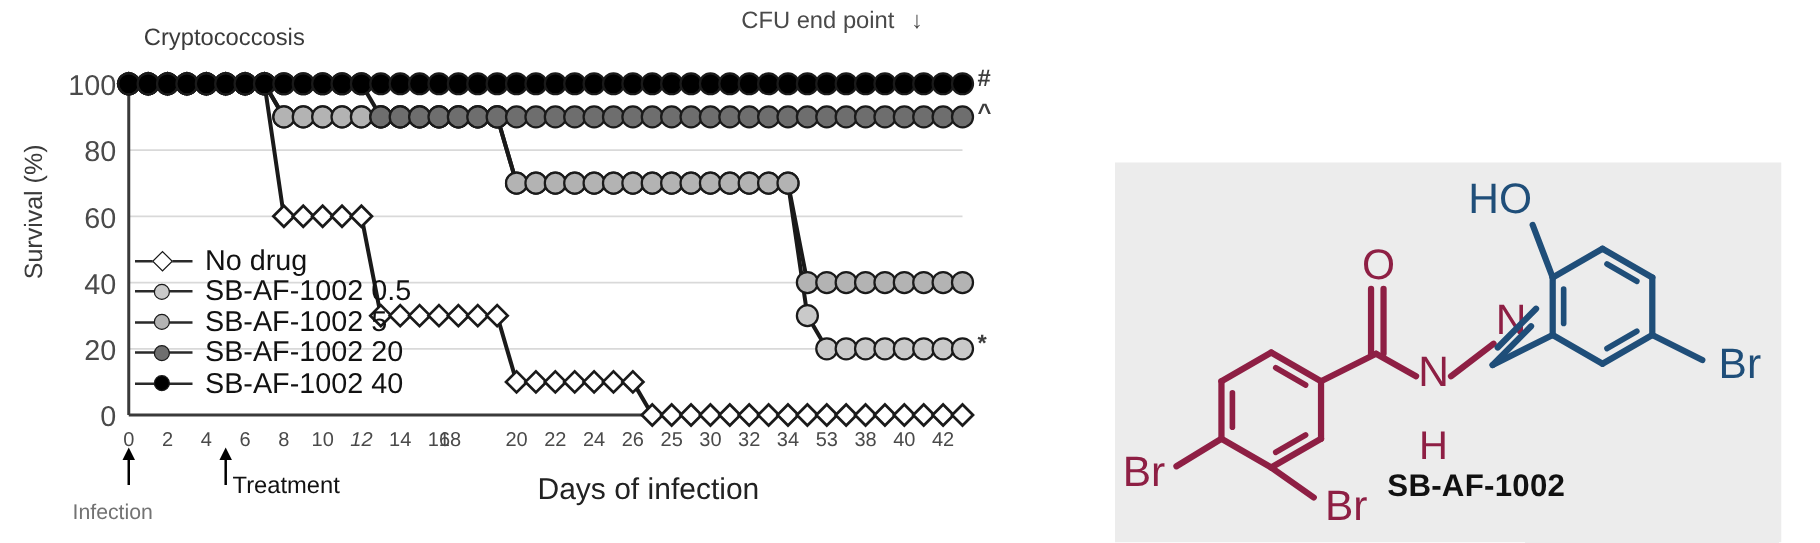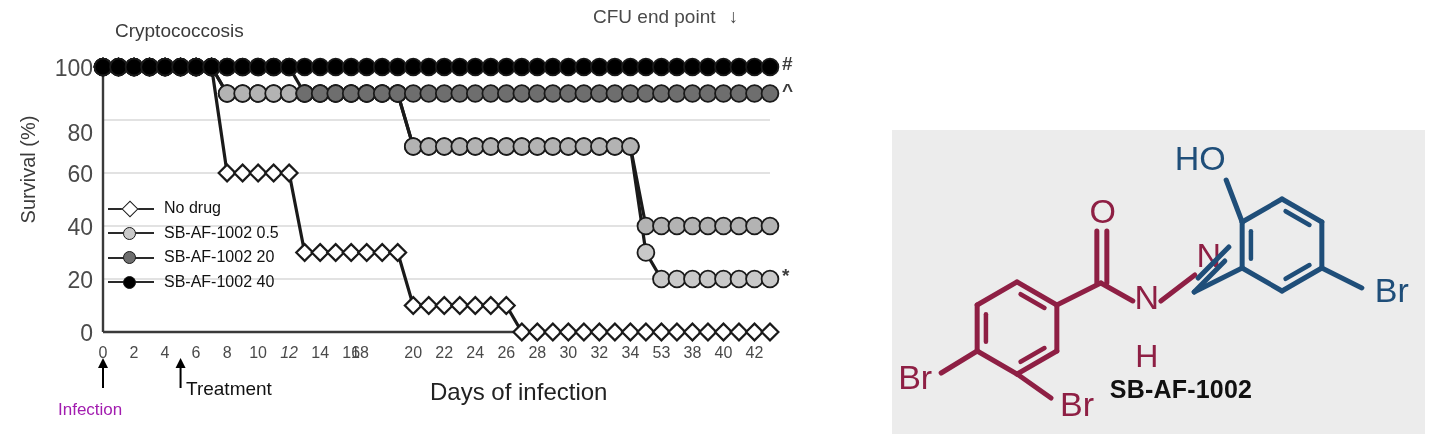--- a/index.html
+++ b/index.html
@@ -11,37 +11,37 @@
   #plot-svg{position:absolute;left:0;top:0;}
 
   .fig-title{position:absolute;font-size:19px;color:#3b3b3b;white-space:nowrap;}
   #chart-title{left:115px;top:20px;}
   #cfu-note{left:593px;top:6px;color:#4a4a4a;}
 
   #y-axis-title{position:absolute;left:-62px;top:158px;width:180px;text-align:center;
       transform:rotate(-90deg);font-size:20px;color:#3b3b3b;}
 
   #x-axis-title{position:absolute;left:430px;top:378px;font-size:24px;color:#222;white-space:nowrap;}
-  #lbl-infection{position:absolute;left:58px;top:400px;font-size:17px;color:#a21caf;white-space:nowrap;}
+  #lbl-infection{position:absolute;left:58px;top:400px;font-size:17px;color:#737373;white-space:nowrap;}
   #lbl-treatment{position:absolute;left:186px;top:378px;font-size:19px;color:#111;white-space:nowrap;}
 
   .ytick{position:absolute;font-size:23px;color:#4a4a4a;text-align:right;width:44px;}
   .xtick{position:absolute;font-size:16px;color:#4a4a4a;text-align:center;width:24px;}
 
   .endmark{position:absolute;font-size:19px;color:#3d3d3d;font-weight:600;}
 
   
   #legend{position:absolute;left:108px;top:196px;}
   .legend-row{display:flex;align-items:center;height:24.5px;}
   .legend-key{width:46px;height:20px;position:relative;flex:none;}
   .legend-key i{position:absolute;left:0;top:9.5px;width:46px;height:2px;background:#2a2a2a;display:block;}
   .legend-key b{position:absolute;left:15px;top:4px;width:13px;height:13px;
        border:1.6px solid #1a1a1a;box-sizing:border-box;border-radius:50%;}
   .legend-key b.dia{border-radius:0;transform:rotate(45deg);left:15.5px;top:4.5px;width:12px;height:12px;}
-  .legend-label{font-size:16px;color:#121212;margin-left:10px;white-space:nowrap;}
+  .legend-label{font-size:23px;color:#121212;margin-left:10px;white-space:nowrap;}
 
   
   #mol-panel{position:absolute;left:892px;top:130px;width:533px;height:304px;background:#ececec;}
   #mol-svg{position:absolute;left:0;top:-70px;}
   #mol-name{position:absolute;left:0;top:245px;width:578px;text-align:center;
       font-size:25px;font-weight:bold;color:#111;letter-spacing:.2px;}
 </style>
 </head>
 <body>
 
@@ -320,53 +320,60 @@
     <div class="legend-row">
       <span class="legend-key">
           <i></i>
           <b style="background:#c9c9c9"></b>
         </span>
       <span class="legend-label">SB-AF-1002 0.5</span>
     </div>
     <div class="legend-row">
       <span class="legend-key">
           <i></i>
+          <b style="background:#b3b3b3"></b>
+        </span>
+      <span class="legend-label">SB-AF-1002 5</span>
+    </div>
+    <div class="legend-row">
+      <span class="legend-key">
+          <i></i>
           <b style="background:#6e6e6e"></b>
         </span>
       <span class="legend-label">SB-AF-1002 20</span>
     </div>
     <div class="legend-row">
       <span class="legend-key">
           <i></i>
           <b style="background:#000"></b>
         </span>
       <span class="legend-label">SB-AF-1002 40</span>
     </div>
   </div>
 <div class="ytick" style="left: 49px; top: 320px;">0</div>
     <div class="ytick" style="left: 49px; top: 267px;">20</div>
     <div class="ytick" style="left: 49px; top: 214px;">40</div>
     <div class="ytick" style="left: 49px; top: 161px;">60</div>
-    <div class="ytick" style="left: 49px; top: 108px; margin-top: 12px;">80</div>
+    <div class="ytick" style="left: 49px; top: 108px;">80</div>
     <div class="ytick" style="left: 49px; top: 55px;">100</div>
     <div class="xtick" style="left: 91px; top: 344px;">0</div>
     <div class="xtick" style="left: 122.023px; top: 344px;">2</div>
     <div class="xtick" style="left: 153.047px; top: 344px;">4</div>
     <div class="xtick" style="left: 184.07px; top: 344px;">6</div>
     <div class="xtick" style="left: 215.093px; top: 344px;">8</div>
     <div class="xtick" style="left: 246.116px; top: 344px;">10</div>
     <div class="xtick" style="left: 277.14px; top: 344px; font-style: italic;">12</div>
     <div class="xtick" style="left: 308.163px; top: 344px;">14</div>
     <div class="xtick" style="left: 339.186px; top: 344px;">16</div>
     <div class="xtick" style="left: 348px; top: 344px;">18</div>
     <div class="xtick" style="left: 401.233px; top: 344px;">20</div>
     <div class="xtick" style="left: 432.256px; top: 344px;">22</div>
     <div class="xtick" style="left: 463.279px; top: 344px;">24</div>
     <div class="xtick" style="left: 494.302px; top: 344px;">26</div>
-    <div class="xtick" style="left: 525.326px; top: 344px;">28</div>
+    <div class="xtick" style="left: 525.326px; top: 344px;">25</div>
     <div class="xtick" style="left: 556.349px; top: 344px;">30</div>
     <div class="xtick" style="left: 587.372px; top: 344px;">32</div>
     <div class="xtick" style="left: 618.395px; top: 344px;">34</div>
     <div class="xtick" style="left: 649.419px; top: 344px;">53</div>
     <div class="xtick" style="left: 680.442px; top: 344px;">38</div>
     <div class="xtick" style="left: 711.465px; top: 344px;">40</div>
     <div class="xtick" style="left: 742.488px; top: 344px;">42</div>
     <div class="endmark" style="left: 782px; top: 265px;">*</div>
     <div class="endmark" style="left: 782px; top: 79.5px;">^</div>
     <div class="endmark" style="left: 782px; top: 53px;">#</div>

